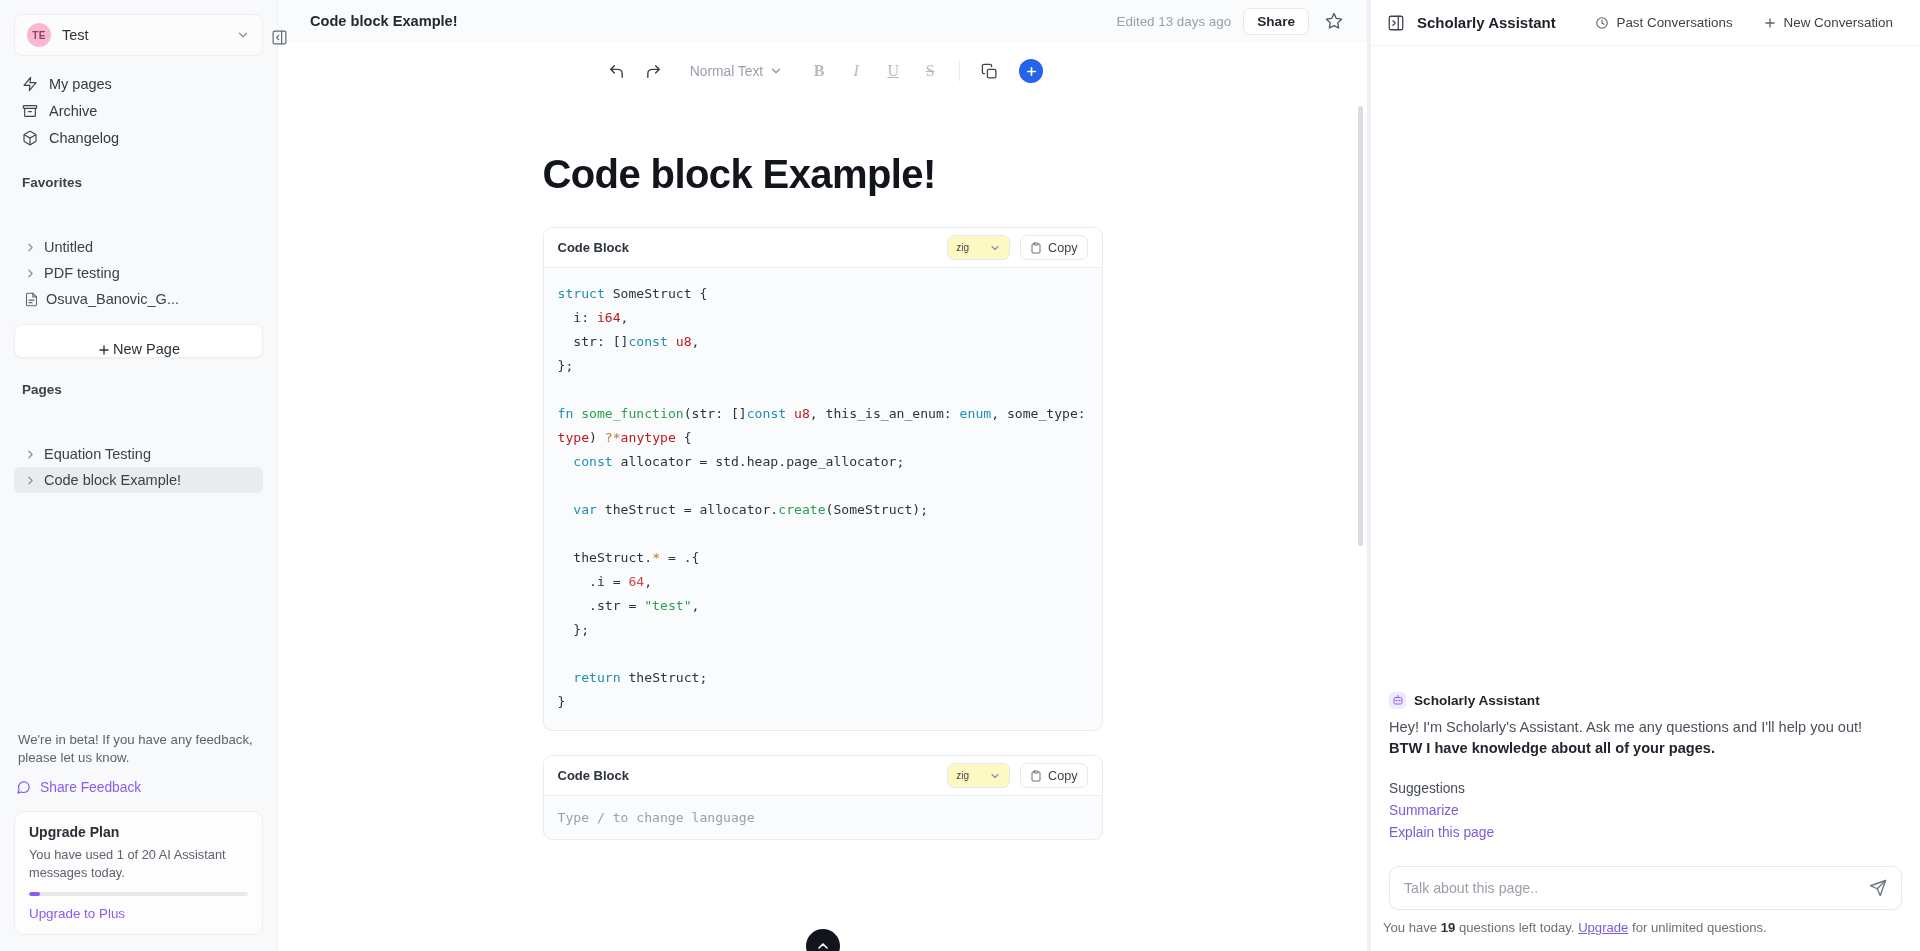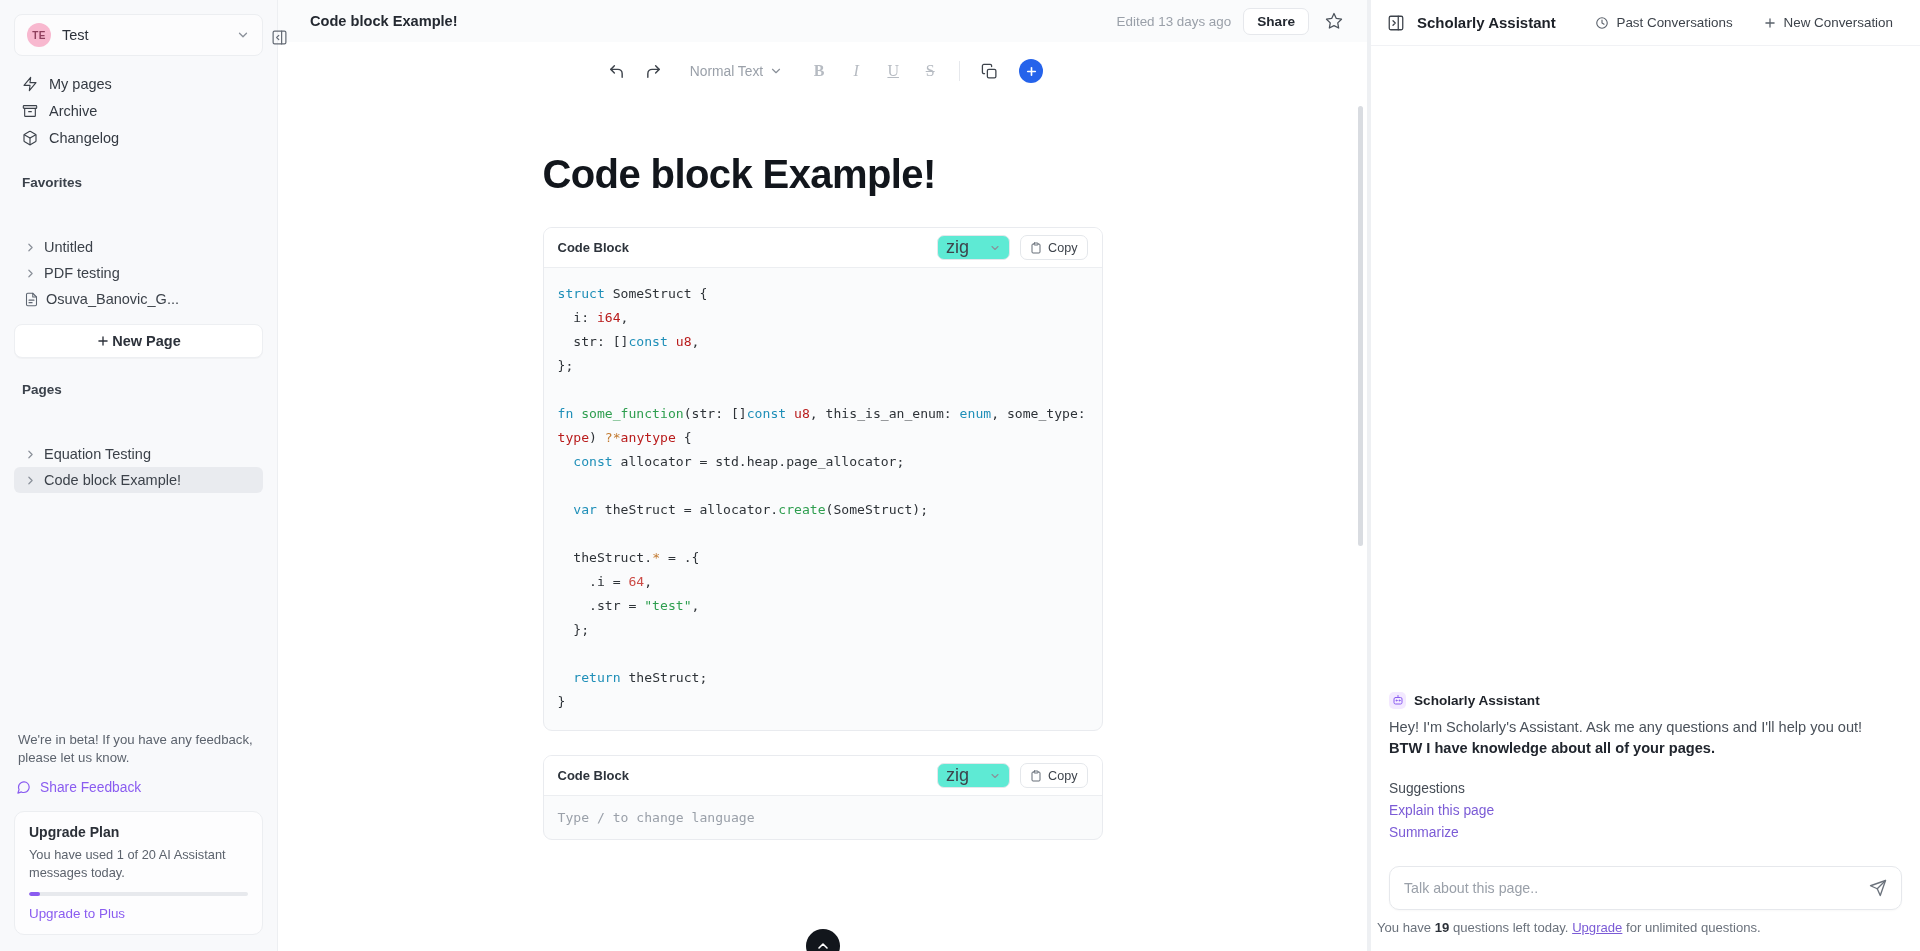--- a/index.html
+++ b/index.html
@@ -61,22 +61,22 @@
   }
   .tree-item.active { background: #e9ebef; }
   .chev-r { width: 13px; height: 13px; color: #8a9099; flex: none; }
   .doc-ic { width: 15px; height: 15px; color: #5e6671; flex: none; }
   .tree-label { overflow: hidden; white-space: nowrap; text-overflow: ellipsis; }
 
   .new-page-btn {
     margin: 12px 14px 0 14px; height: 34px;
     background: #ffffff; border: 1px solid #edeff2;
     border-radius: 8px; cursor: pointer;
-    display: flex; align-items: center; justify-content: center;
-    gap: 2px; font-size: 14.5px; color: #2c313a; font-weight: 700;
+    display: flex; align-items: flex-end; justify-content: center;
+    gap: 2px; font-size: 14.5px; color: #2c313a; font-weight: 400;
     box-shadow: 0 1px 1px rgba(16,24,40,.03);
   }
   .plus-ic { width: 14px; height: 14px; color: #2c313a; }
 
   .sb-spacer { flex: 1; }
 
   .beta-note {
     padding: 0 18px; font-size: 13.2px; color: #5c636d;
     line-height: 1.35; margin-bottom: 14px;
   }
@@ -170,23 +170,23 @@
     border: 1px solid #e9ebef; border-radius: 9px;
     overflow: hidden; background: #fafbfc; margin-bottom: 24px;
   }
   .code-head {
     height: 40px; display: flex; align-items: center;
     padding: 0 14px; gap: 10px;
     border-bottom: 1px solid #eceef1; background: #ffffff;
   }
   .code-head-title { font-size: 13px; font-weight: 700; color: #2d333b; flex: 1; }
   .lang-select {
-    border: 1px solid #e4e7eb; background: #5eead4; border-radius: 7px;
+    border: 1px solid #e4e7eb; background: #fef9c3; border-radius: 7px;
     height: 25px; padding: 0 8px; display: flex; align-items: center; gap: 20px;
-    font-size: 18px; color: #3d434b; cursor: pointer; min-width: 62px;
+    font-size: 10px; color: #3d434b; cursor: pointer; min-width: 62px;
     justify-content: flex-end;
   }
   .lang-select svg { width: 12px; height: 12px; color: #8a9099; }
   .copy-btn {
     border: 1px solid #e4e7eb; background: #fff; border-radius: 7px;
     height: 25px; padding: 0 9px; display: flex; align-items: center; gap: 6px;
     font-size: 12.6px; color: #3d434b; cursor: pointer;
   }
   .copy-btn svg { width: 12px; height: 12px; color: #5e6671; }
 
@@ -269,21 +269,21 @@
     box-shadow: 0 1px 2px rgba(16,24,40,.03);
   }
   .as-input {
     flex: 1; border: none; outline: none; background: transparent;
     font-family: "Liberation Sans", sans-serif;
     font-size: 14.2px; color: #2b3038;
   }
   .as-input::placeholder { color: #9aa0a9; }
   .send-ic { width: 18px; height: 18px; color: #6b727c; cursor: pointer; }
   .as-footer {
-    padding: 0 18px 16px 6px;
+    padding: 0 18px 16px 12px;
     font-size: 13.1px; color: #6b727c;
   }
   .as-footer b { color: #2b3038; }
   .as-footer a { color: #7b5bd6; text-decoration: underline; cursor: pointer; }
 </style>
 </head>
 <body>
 
 <div class="app">
 
@@ -570,22 +570,22 @@
                 <circle cx="9" cy="13" r="1"></circle>
                 <circle cx="15" cy="13" r="1"></circle>
               </svg>
           </div>
           <div class="msg-name">Scholarly Assistant</div>
         </div>
         <div class="msg-line">Hey! I'm Scholarly's Assistant. Ask me any questions and I'll help you out!</div>
         <div class="msg-line bold">BTW I have knowledge about all of your pages.</div>
 
         <div class="sugg-label">Suggestions</div>
+        <div class="sugg-link">Summarize</div>
         <div class="sugg-link">Explain this page</div>
-        <div class="sugg-link">Summarize</div>
       </div>
     </div>
 
     <div class="as-input-row">
       <input class="as-input" type="text" placeholder="Talk about this page.." style="">
       <svg class="send-ic" viewBox="0 0 24 24" fill="none" stroke="currentColor" stroke-width="1.8" stroke-linecap="round" stroke-linejoin="round">
           <line x1="22" y1="2" x2="11" y2="13"></line>
           <polygon points="22 2 15 22 11 13 2 9 22 2"></polygon>
         </svg>
     </div>

